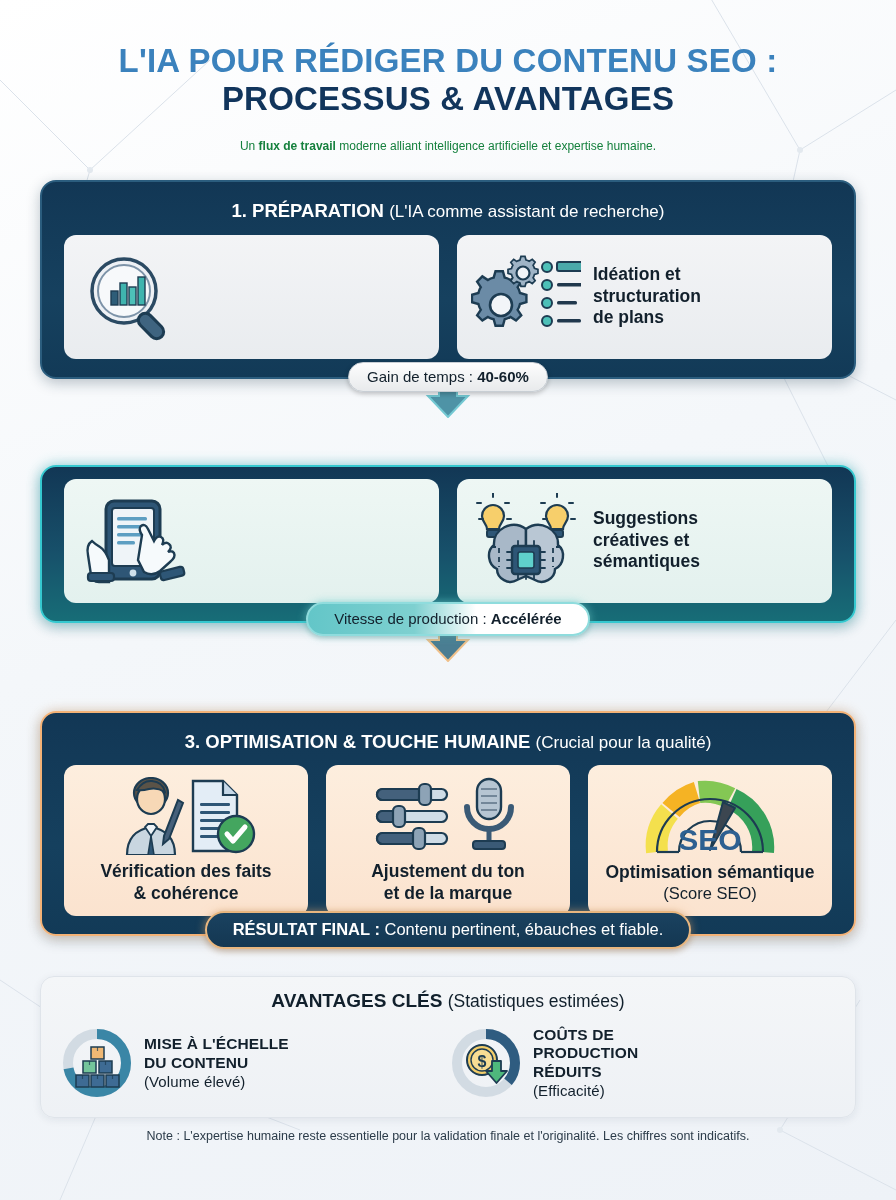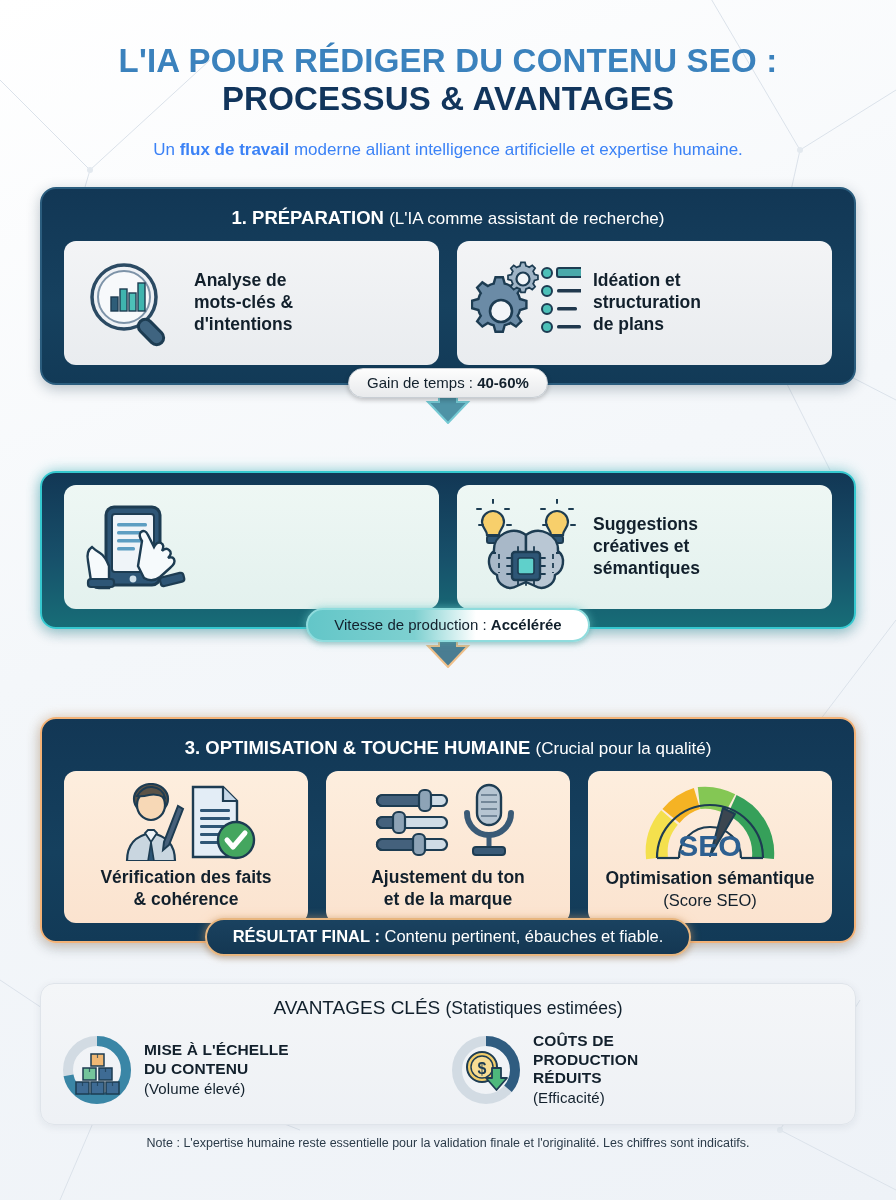--- a/index.html
+++ b/index.html
@@ -19,21 +19,21 @@
   .header { padding-top: 42px; text-align: center; }
   .title-l1 {
     font-size: 33px; font-weight: 700; letter-spacing: .2px;
     color: #3b82bd; line-height: 1.16;
   }
   .title-l2 {
     font-size: 33px; font-weight: 700; letter-spacing: .2px;
     color: #11355c; line-height: 1.16;
   }
   .subtitle {
-    margin-top: 20px; font-size: 17px; color: #3b82f6; line-height: 1.3;
+    margin-top: 20px; font-size: 12px; color: #15803d; line-height: 1.3;
   }
   .subtitle b { font-weight: 700; }
 
   
   .stage {
     position: relative;
     border-radius: 16px;
     padding: 12px 22px 18px 22px;
   }
   .stage-1 {
@@ -109,21 +109,21 @@
 
   
   .benefits {
     margin-top: 40px;
     background: linear-gradient(180deg,#f4f6f8 0%,#eef1f5 100%);
     border: 1px solid #dfe4ea; border-radius: 14px;
     padding: 13px 18px 16px 18px;
     box-shadow: 0 2px 8px rgba(20,40,60,.08);
   }
   .benefits-head { text-align: center; font-size: 19px; color: #11202c; line-height: 1.2; }
-  .benefits-head b { font-weight: 400; }
+  .benefits-head b { font-weight: 700; }
   .benefits-head .sub { font-weight: 400; font-size: 17.5px; }
   .ben-row { display: flex; margin-top: 12px; }
   .ben { flex: 1; display: flex; align-items: center; gap: 9px; }
   .ben-txt { font-size: 15.5px; font-weight: 700; color: #12202c; line-height: 1.2; letter-spacing: .1px; }
   .ben-txt .reg { font-weight: 400; font-size: 15px; display: block; margin-top: 1px; }
 
   .note { margin-top: 11px; text-align: center; font-size: 12.5px; color: #2b3b49; }
 </style>
 </head>
 <body>
@@ -168,25 +168,20 @@
         <div class="card-ico">
           <svg width="104" height="96" viewBox="0 0 104 96">
             <circle cx="46" cy="42" r="32" fill="#eef1f5" stroke="#2b4a63" stroke-width="3.5"></circle>
             <circle cx="46" cy="42" r="26" fill="#f7f9fb" stroke="#7d93a8" stroke-width="2"></circle>
             <rect x="33" y="42" width="7" height="14" fill="#2e5d78" stroke="#1d3c52" stroke-width="1.4"></rect>
             <rect x="42" y="34" width="7" height="22" fill="#3fb4ae" stroke="#1d3c52" stroke-width="1.4"></rect>
             <rect x="51" y="38" width="7" height="18" fill="#4dc0b8" stroke="#1d3c52" stroke-width="1.4"></rect>
             <rect x="60" y="28" width="7" height="28" fill="#3fb4ae" stroke="#1d3c52" stroke-width="1.4"></rect>
             <rect x="66" y="62" width="14" height="30" rx="7" transform="rotate(-45 73 77)" fill="#3f6480" stroke="#1d3c52" stroke-width="3"></rect>
           </svg>
-        </div>
-        <div class="card-txt">
-          <div>Analyse de</div>
-          <div>mots-clés &amp;</div>
-          <div>d'intentions</div>
         </div>
       </div>
 
       <div class="card card-light">
         <div class="card-ico">
           <svg width="110" height="92" viewBox="0 0 110 92">
             <g stroke="#1d3c52" stroke-width="2.6" fill="#6b8ba6">
               <path d="M38 48 l0-8 7-2a18 18 0 0 1 2.6-6.3l-4-6 5.7-5.7 6 4a18 18 0 0 1 6.3-2.6l2-7 8 0 2 7a18 18 0 0 1 6.3 2.6l6-4 5.7 5.7-4 6a18 18 0 0 1 2.6 6.3l7 2 0 8-7 2a18 18 0 0 1-2.6 6.3l4 6-5.7 5.7-6-4a18 18 0 0 1-6.3 2.6l-2 7-8 0-2-7a18 18 0 0 1-6.3-2.6l-6 4-5.7-5.7 4-6a18 18 0 0 1-2.6-6.3z" transform="translate(-34,7) scale(.92)"></path>
             </g>
             <circle cx="30" cy="54" r="11" fill="#f2f5f8" stroke="#1d3c52" stroke-width="2.6"></circle>

